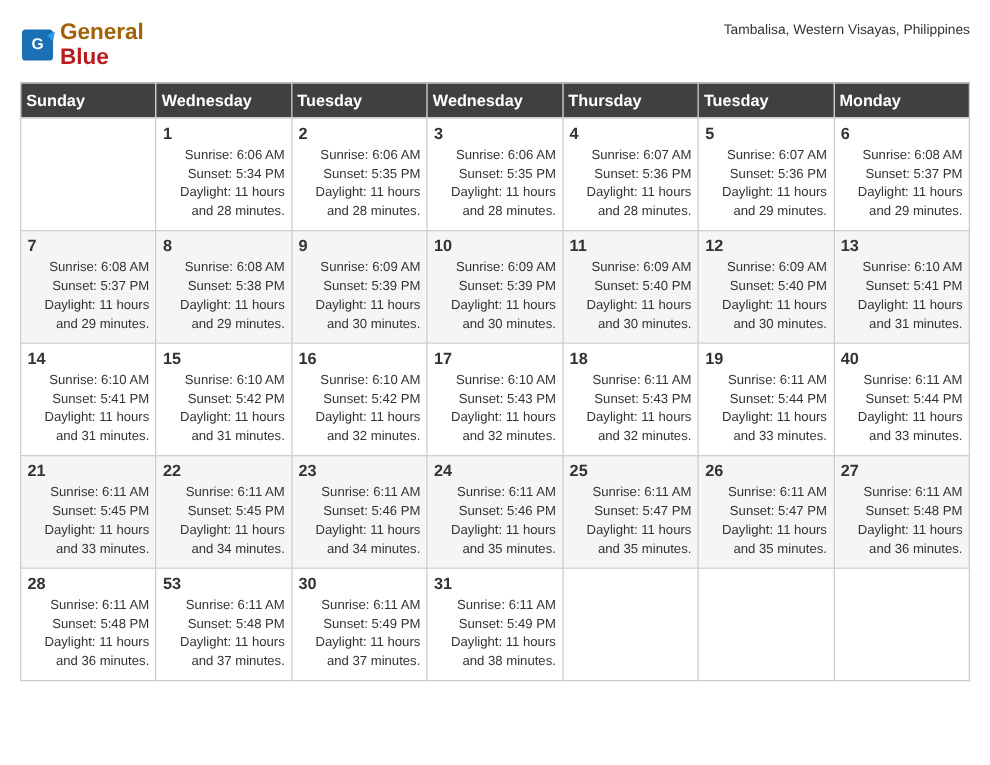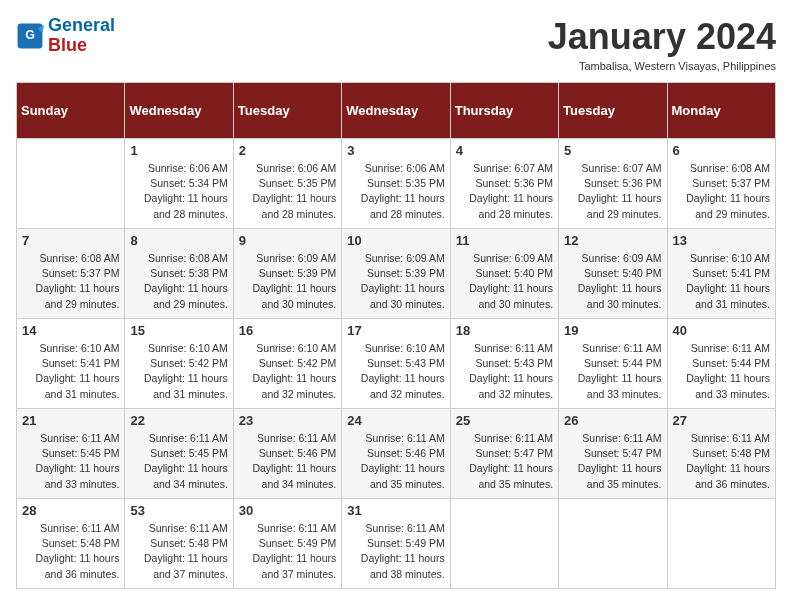--- a/index.html
+++ b/index.html
@@ -21,21 +21,21 @@
       align-items: center;
       gap: 4px;
     }
     .logo-text {
       font-size: 18px;
       font-weight: bold;
       color: #333;
       line-height: 1.1;
     }
     .logo-text span {
-      color: #0369a1;
+      color: #a16207;
     }
     .logo-icon {
       width: 28px;
       height: 28px;
     }
     .title-block {
       text-align: right;
     }
     .month-title {
       font-size: 36px;
@@ -46,23 +46,23 @@
       font-size: 11px;
       color: #333;
       margin-top: 2px;
     }
     table {
       width: 100%;
       border-collapse: collapse;
       font-size: 11px;
     }
     thead tr th {
-      background-color: #7f1d1d;
+      background-color: #404040;
       color: #fff;
-      padding: 20px 4px;
+      padding: 6px 4px;
       text-align: left;
       font-size: 13px;
       font-weight: bold;
       border: 1px solid #ccc;
     }
     tbody tr td {
       vertical-align: top;
       padding: 4px 5px;
       border: 1px solid #ccc;
       min-height: 80px;
@@ -99,21 +99,20 @@
       <rect x="2" y="2" width="32" height="32" rx="4" fill="#1a6fb5"></rect>
       <text x="18" y="22" text-anchor="middle" font-size="16" font-weight="bold" fill="white" font-family="Arial">G</text>
       <polygon points="28,8 36,4 34,14" fill="#2b9de8"></polygon>
     </svg>
     <div class="logo-text">
       <div><span>General</span></div>
       <div><span style="color:#b91c1c">Blue</span></div>
     </div>
   </div>
   <div class="title-block">
-    <div class="month-title">January 2024</div>
     <div class="location-title">Tambalisa, Western Visayas, Philippines</div>
   </div>
 </div>
 
 <table>
   <thead>
     <tr id="header-row">
         <th>Sunday</th>
         <th>Wednesday</th>
         <th>Tuesday</th>

